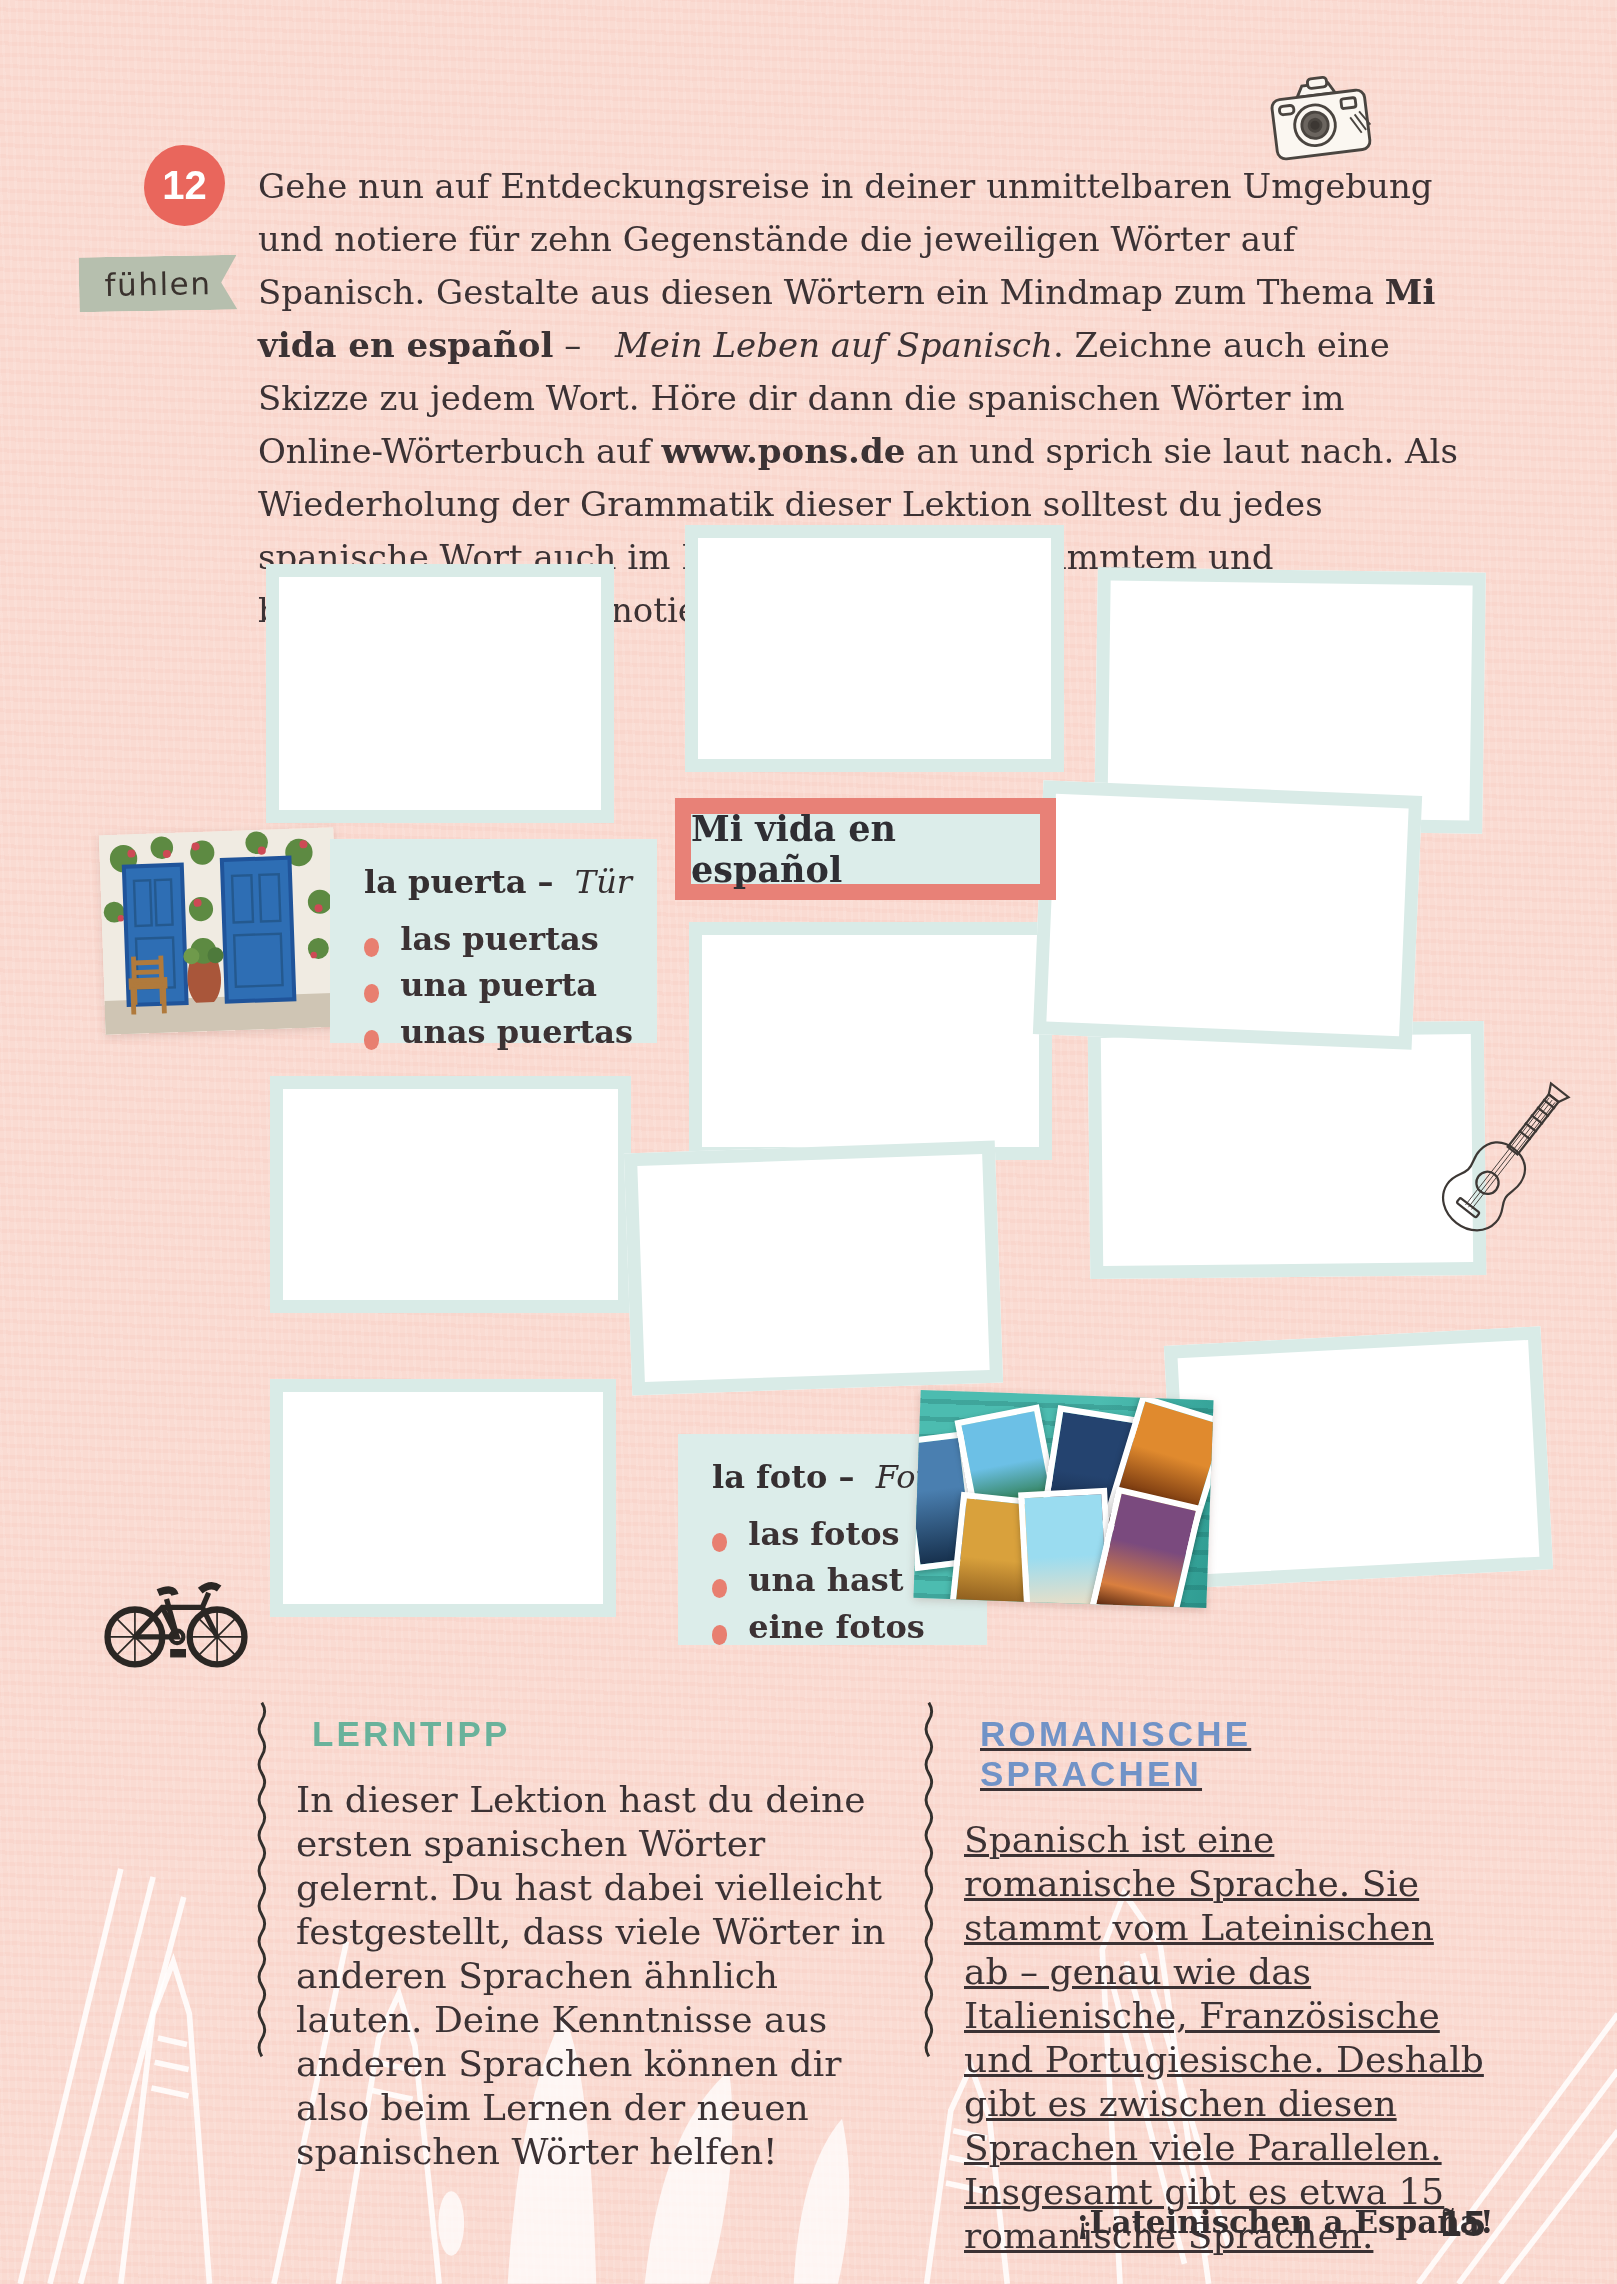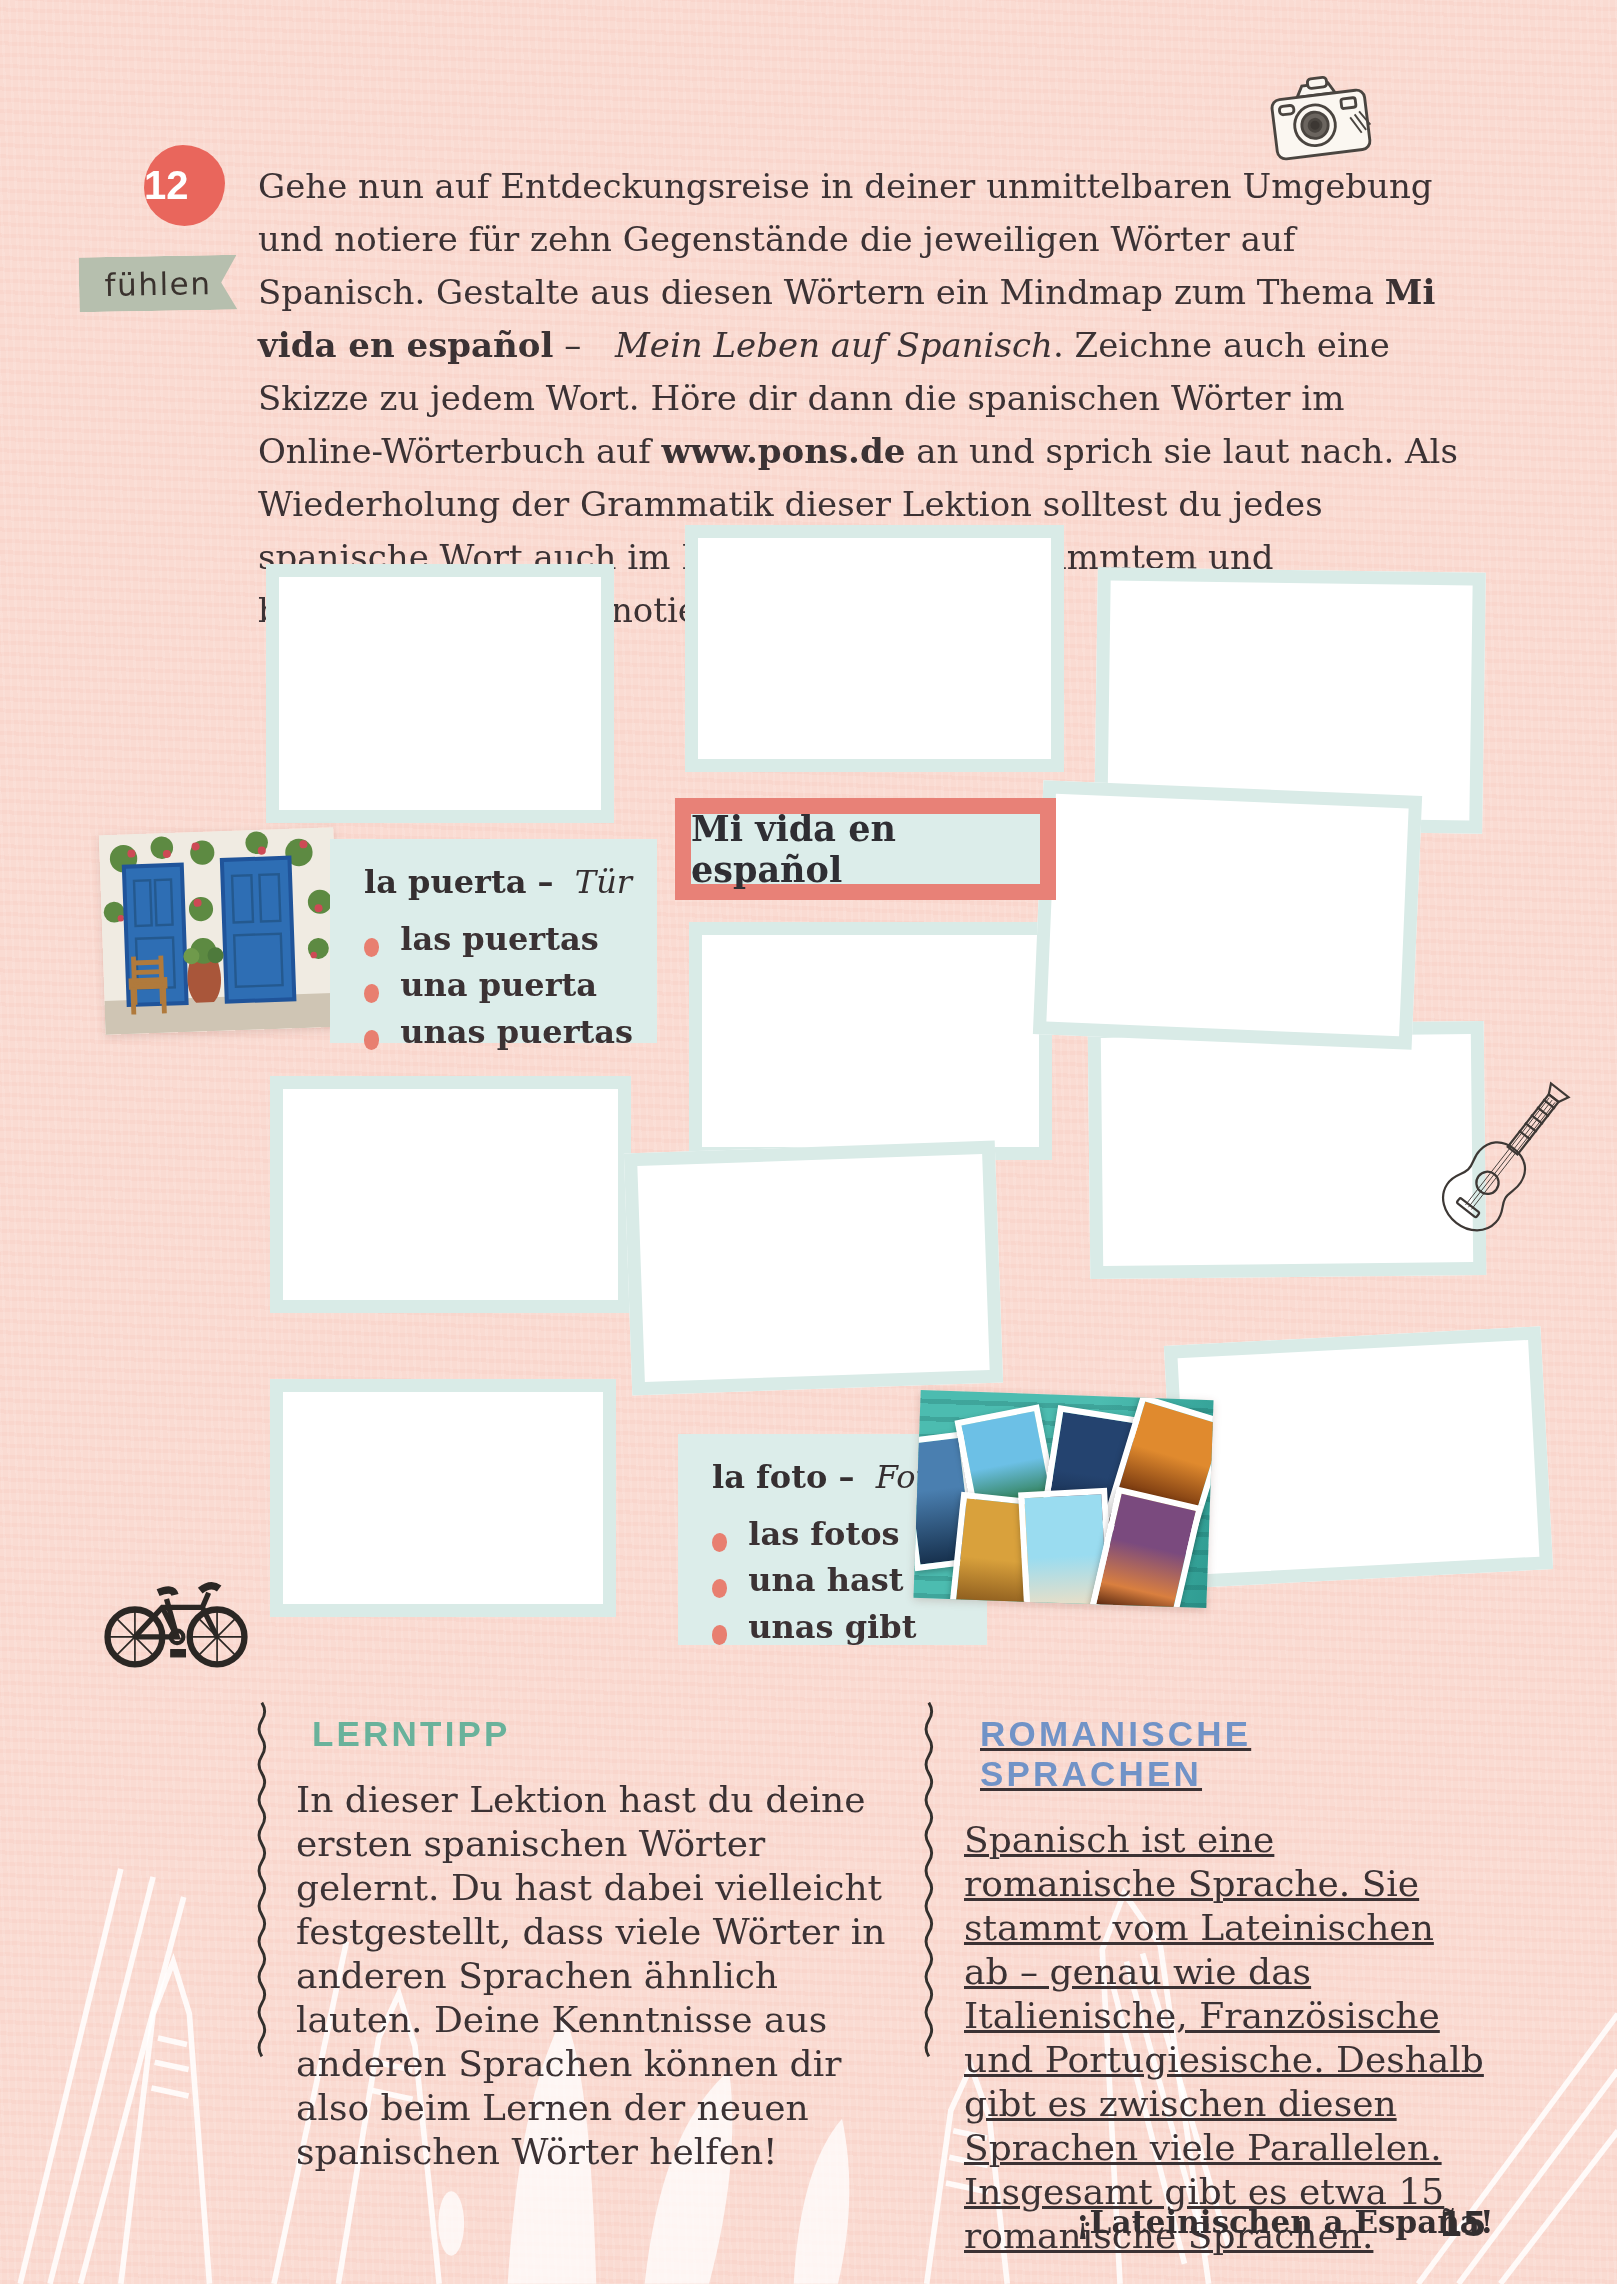--- a/index.html
+++ b/index.html
@@ -11,21 +11,21 @@
       repeating-linear-gradient(2deg, rgba(246,199,188,.25) 0 4px, rgba(0,0,0,0) 4px 11.3px),
       #fadbd2;
     overflow:hidden;
     font-family:"DejaVu Serif", serif;
     color:#3b3234;
   }
   
   .badge{
     position:absolute;left:144px;top:145px;width:81px;height:81px;
     background:#e9665c;border-radius:48% 52% 50% 50% / 53% 47% 53% 47%;
-    display:flex;align-items:center;justify-content:flex-start;
+    display:flex;align-items:center;justify-content:center;
     color:#fff;font:700 40px "Liberation Sans",sans-serif;
   }
   .ribbon{
     position:absolute;left:79px;top:256px;width:158px;height:55px;
     background:#b6bfae;
     clip-path:polygon(0 0,100% 0,90% 50%,100% 100%,0 100%);
     display:flex;align-items:center;justify-content:center;
     transform:rotate(-1deg);
     font:400 31px "DejaVu Sans",sans-serif;color:#3a322e;letter-spacing:1.6px;
   }
@@ -240,21 +240,21 @@
       <li>
           <span class="dot"></span>
           <span class="lbl">las fotos</span>
         </li>
       <li>
           <span class="dot"></span>
           <span class="lbl">una hast</span>
         </li>
       <li>
           <span class="dot"></span>
-          <span class="lbl">unas gibt</span>
+          <span class="lbl">eine fotos</span>
         </li>
     </ul>
   </div>
 
   <div class="collage">
     <div class="pol" style="left:-9.7px;top:44px;width:53px;height:121px;transform:rotate(-9deg);background:linear-gradient(180deg,#4a7fb0 0 40%,#17314e 100%);"></div>
     <div class="pol" style="left:50px;top:17.7px;width:74px;height:133px;transform:rotate(-13deg);background:linear-gradient(180deg,#6cc0e6 0 35%,#2e7d4f 65%,#1d5435 100%);"></div>
     <div class="pol" style="left:129px;top:14.5px;width:74px;height:129px;transform:rotate(7deg);background:linear-gradient(180deg,#24436f 0 45%,#0d1a2e 100%);"></div>
     <div class="pol" style="left:201px;top:6.4px;width:81px;height:127px;transform:rotate(15deg);background:linear-gradient(180deg,#e08a2e 0 35%,#7a3a10 70%,#2b0f04 100%);"></div>
     <div class="pol" style="left:40px;top:103px;width:69px;height:105px;transform:rotate(4deg);background:linear-gradient(180deg,#d9a13c 0 55%,#8a5a1d 100%);"></div>

